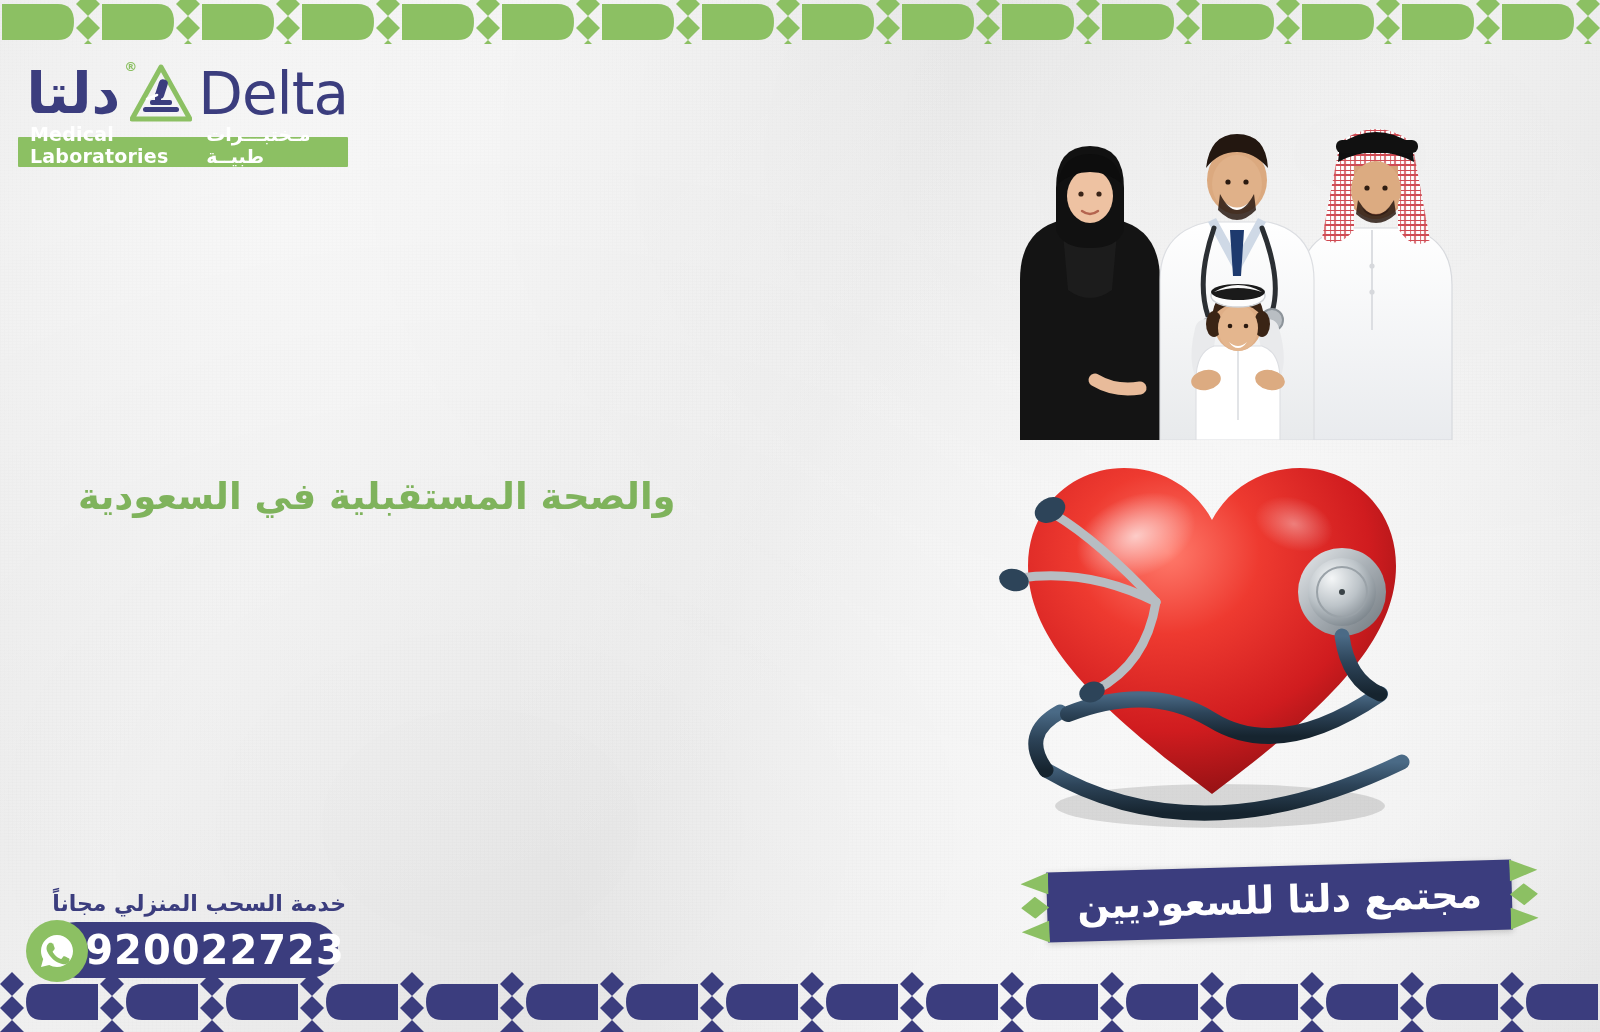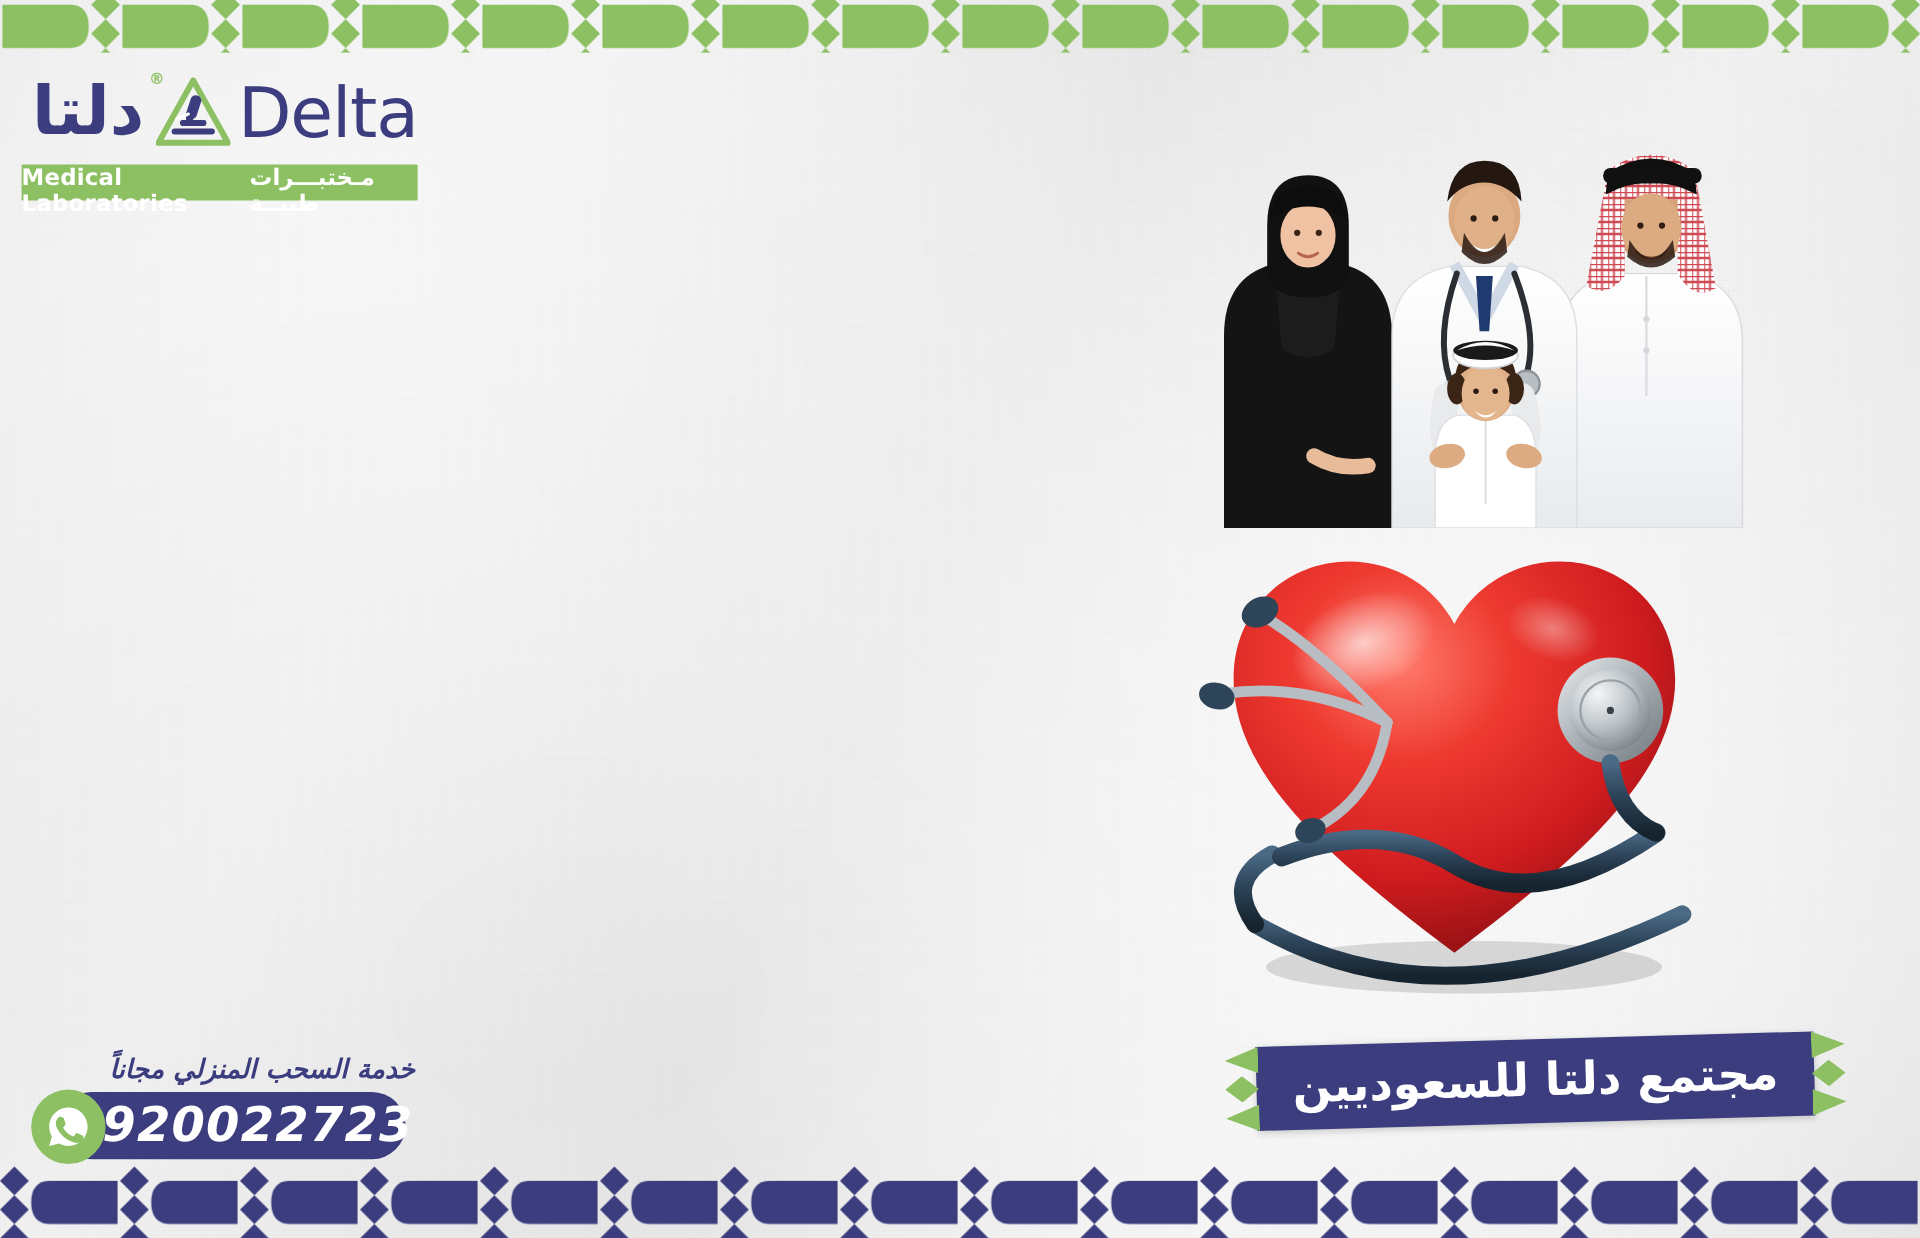--- a/index.html
+++ b/index.html
@@ -38,22 +38,22 @@
     font-family:"DejaVu Sans","Liberation Sans",sans-serif;
     font-weight:400;font-size:58px;letter-spacing:-1px;color:#3b3d7e;line-height:1;
   }
   .logo-mark{position:relative;width:62px;height:62px;margin:0 6px 0 10px;flex:none;}
   .logo-ar{
     font-size:56px;font-weight:700;color:#3b3d7e;line-height:1;margin-left:0;
     font-family:"DejaVu Sans","Liberation Sans",sans-serif;
   }
   .logo-band{
     margin-top:4px;background:#8cc063;height:30px;border-radius:1px;
-    display:flex;align-items:flex-start;justify-content:space-between;
-    padding:0 0;direction:ltr;
+    display:flex;align-items:flex-end;justify-content:space-between;
+    padding:0 12px;direction:ltr;
   }
   .logo-band-en{color:#ffffff;font-weight:700;font-size:19px;letter-spacing:.2px;}
   .logo-band-ar{color:#ffffff;font-weight:700;font-size:19px;letter-spacing:.5px;}
   .reg-mark{position:absolute;left:-6px;top:-4px;font-size:13px;color:#8cc063;font-weight:700;}
 
   
   .headline-wrap{position:absolute;left:78px;top:455px;z-index:8;}
   .banner{
     position:relative;display:inline-block;background:#3b3d7e;
     padding:14px 34px 16px 34px;
@@ -69,21 +69,21 @@
     clip-path:polygon(50% 0,100% 50%,50% 100%,0 50%);}
   .dmd.half-l{clip-path:polygon(100% 0,100% 100%,0 50%);}
   .dmd.half-r{clip-path:polygon(0 0,0 100%,100% 50%);}
 
   .subheadline{
     margin-top:20px;color:#7fb35c;font-size:37px;font-weight:700;
     direction:rtl;text-align:right;padding-right:60px;white-space:nowrap;
   }
 
   
-  .contact{position:absolute;left:26px;bottom:64px;z-index:9;width:330px;font-style:italic;}
+  .contact{position:absolute;left:26px;bottom:52px;z-index:9;width:330px;}
   .contact-caption{
     color:#3b3d7e;font-size:22px;font-weight:700;text-align:right;
     margin:0 10px 6px 0;direction:rtl;
   }
   .phone-row{position:relative;height:58px;}
   .phone-pill{
     position:absolute;left:22px;top:0;height:56px;width:290px;
     background:#3b3d7e;border-radius:28px;display:flex;align-items:center;
     justify-content:center;padding-left:44px;box-sizing:border-box;
   }
@@ -329,20 +329,21 @@
       <path d="M206 212 Q196 274 146 300" stroke="#b7bdc2" stroke-width="9" fill="none" stroke-linecap="round"></path>
       <ellipse cx="100" cy="120" rx="16" ry="12" fill="#2d4459" transform="rotate(-28 100 120)"></ellipse>
       <ellipse cx="64" cy="190" rx="15" ry="11" fill="#2d4459" transform="rotate(14 64 190)"></ellipse>
       <ellipse cx="142" cy="302" rx="13" ry="10" fill="#2d4459" transform="rotate(-20 142 302)"></ellipse>
     </svg>
   </div>
 
   <div class="shadow-bar"></div>
 
   <div class="headline-wrap">
+    <div class="subheadline">والصحة المستقبلية في السعودية</div>
   </div>
 
   <div class="community">
     <div class="community-inner">
       <span class="diamond-edge left">
         <span class="dmd half-l"></span>
           <span class="dmd"></span>
           <span class="dmd half-l"></span>
       </span>
       <span class="community-text">مجتمع دلتا للسعوديين</span>

